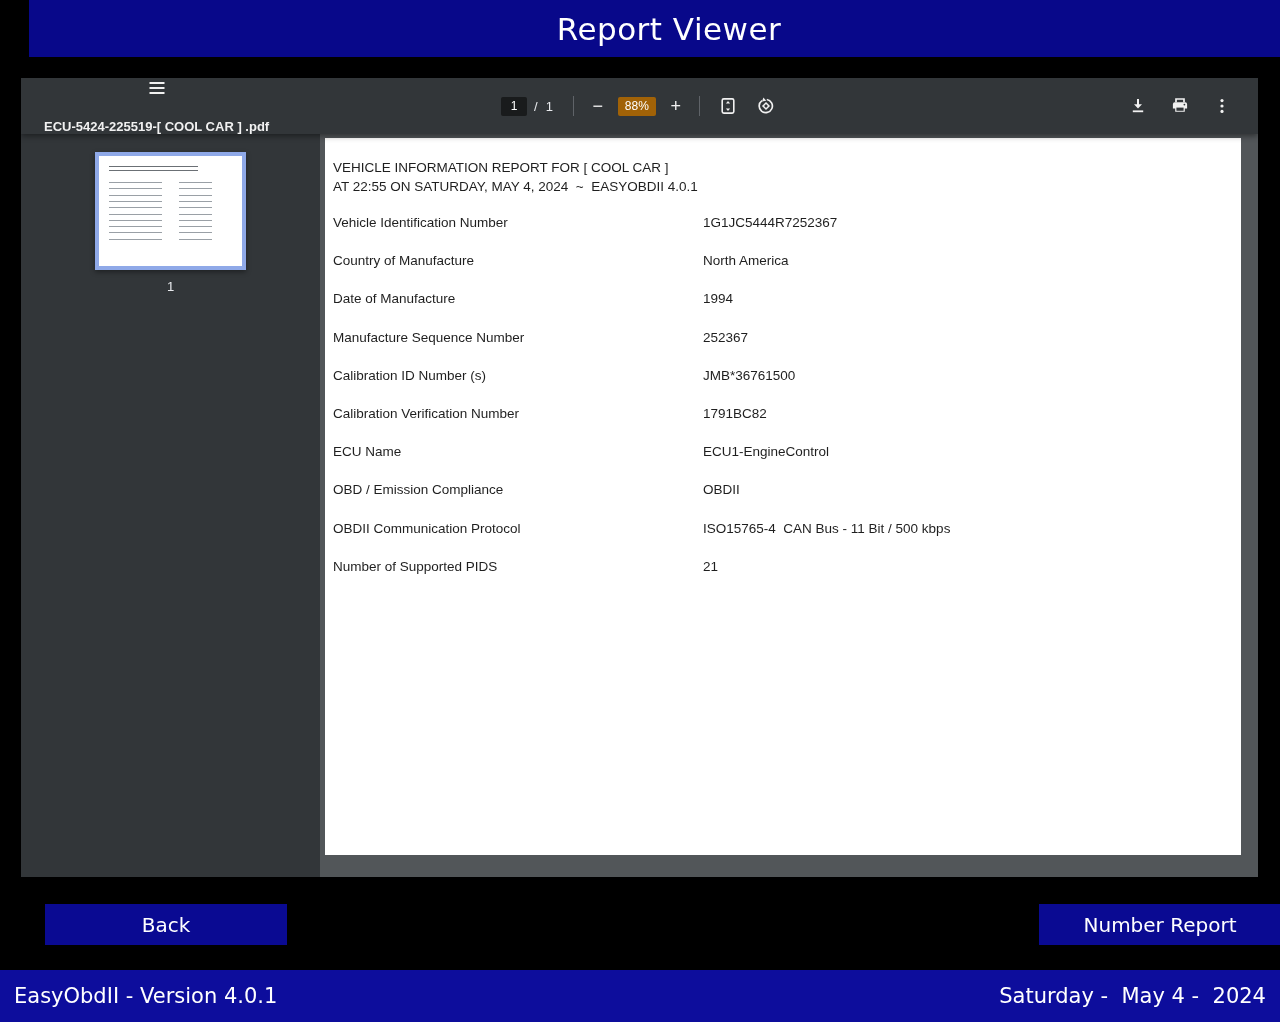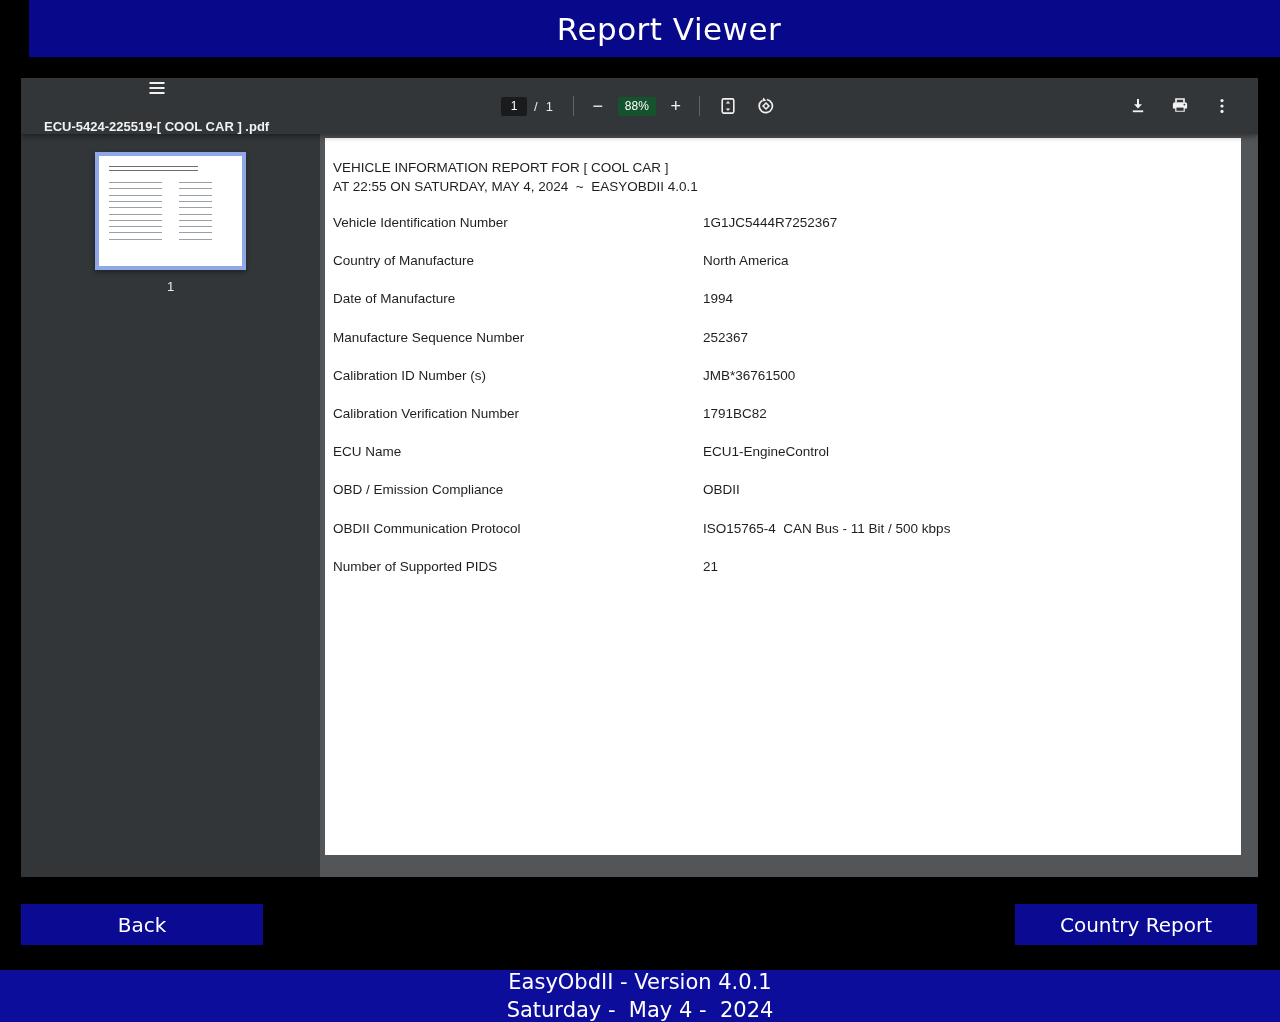--- a/index.html
+++ b/index.html
@@ -37,21 +37,21 @@
     color:#fff;text-align:center;font-size:12px;font-family:"Liberation Sans",sans-serif;
     margin-right:7px;padding:0;
   }
   .pg-sep{font-size:13px;color:#e8eaed;margin-right:8px;}
   .pg-count{font-size:13px;color:#e8eaed;margin-right:20px;}
   .vsep{width:1px;height:20px;background:#5f6368;}
   .vsep.s1{margin-right:12px;}
   .vsep.s2{margin-left:11px;margin-right:16px;}
   .zoom-btn{font-size:18px;line-height:1;}
   .zoom-level{
-    min-width:30px;height:19px;background:#14532d;border-radius:2px;color:#fff;
+    min-width:30px;height:19px;background:#a16207;border-radius:2px;color:#fff;
     font-size:12px;display:flex;align-items:center;justify-content:center;
     padding:0 4px;margin:0 8px;
   }
   .fit-btn{margin-right:14px;}
   .tb-right{position:absolute;right:24px;top:0;height:56px;display:flex;align-items:center;gap:18px;}
 
   .viewer-body{display:flex;height:743px;}
   
   .sidebar{
     width:299px;flex:none;background:var(--sidebar-bg,#323639);
@@ -77,31 +77,31 @@
   .doc-title div{font-size:13.5px;line-height:19px;white-space:pre;}
   .doc-rows{margin-top:19px;}
   .doc-row{display:flex;height:38.2px;font-size:13.5px;}
   .doc-label{width:370px;flex:none;}
   .doc-value{white-space:pre;}
 
   
   .nav-btn{
     position:absolute;top:904px;width:242px;height:41px;border:none;cursor:pointer;
     background:var(--button-bg,#0a0a92);color:#fff;font-size:20px;
-    font-family:"DejaVu Sans",sans-serif;display:flex;align-items:center;justify-content:center;
+    font-family:"DejaVu Sans",sans-serif;display:flex;align-items:center;justify-content:center;margin-left:24px;
   }
   .btn-back{left:21px;}
   .btn-select{left:1015px;}
 
   
   .app-footer{
     position:absolute;left:0;top:970px;width:1280px;height:52px;
     background:var(--footer-bg,#0d0d9c);color:#fff;
     display:flex;align-items:center;justify-content:space-between;
-    padding:0 14px;box-sizing:border-box;font-size:21px;white-space:pre;flex-direction:column;
+    padding:0 14px;box-sizing:border-box;font-size:21px;white-space:pre;
   }
   svg{display:block;}
 </style>
 </head>
 <body>
 
 <div class="app-header">
   <div class="title">Report Viewer</div>
 </div>
 
@@ -247,18 +247,18 @@
               <div class="doc-label">Number of Supported PIDS</div>
               <div class="doc-value">21</div>
             </div>
           </div>
       </div>
     </div>
   </div>
 </div>
 
 <button class="nav-btn btn-back">Back</button>
-<button class="nav-btn btn-select">Country Report</button>
+<button class="nav-btn btn-select">Number Report</button>
 
 <div class="app-footer">
   <span>EasyObdII - Version 4.0.1</span>
   <span>Saturday -  May 4 -  2024</span>
 </div>
 
 </body></html>

